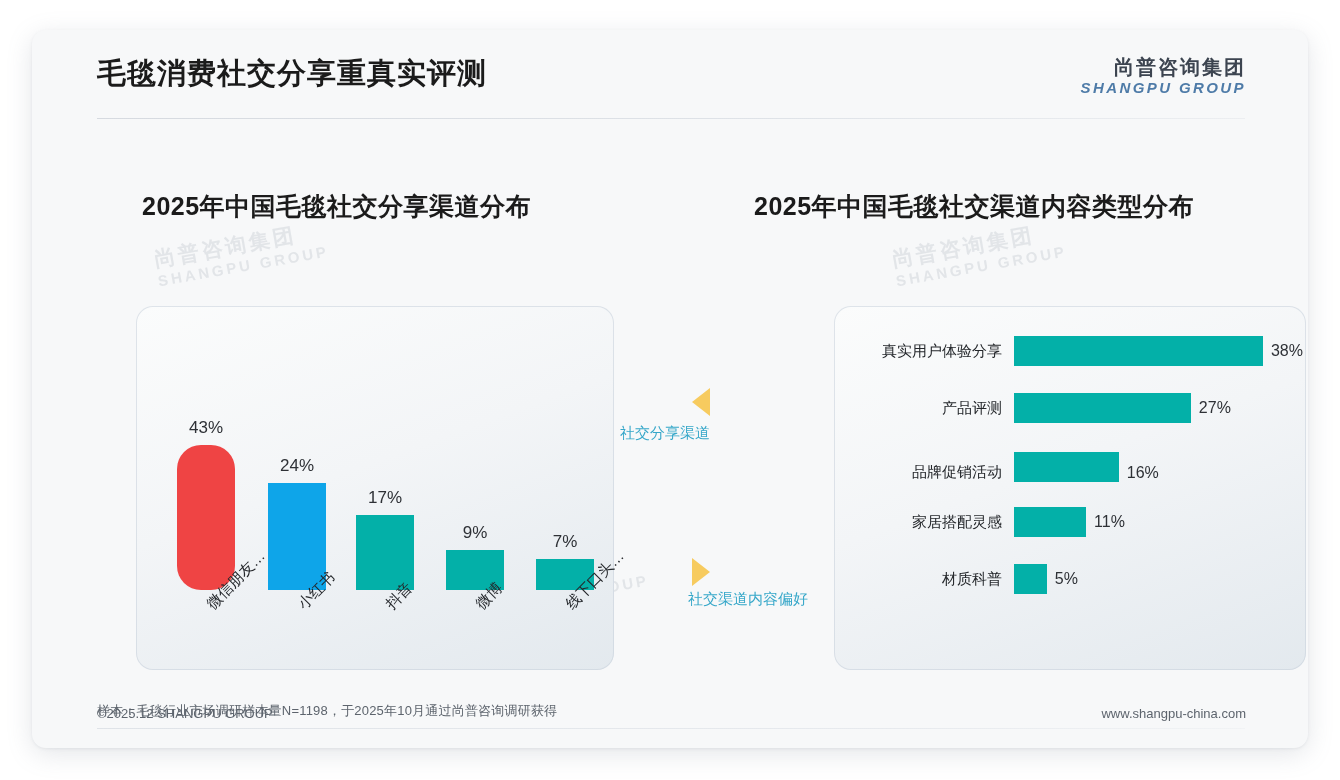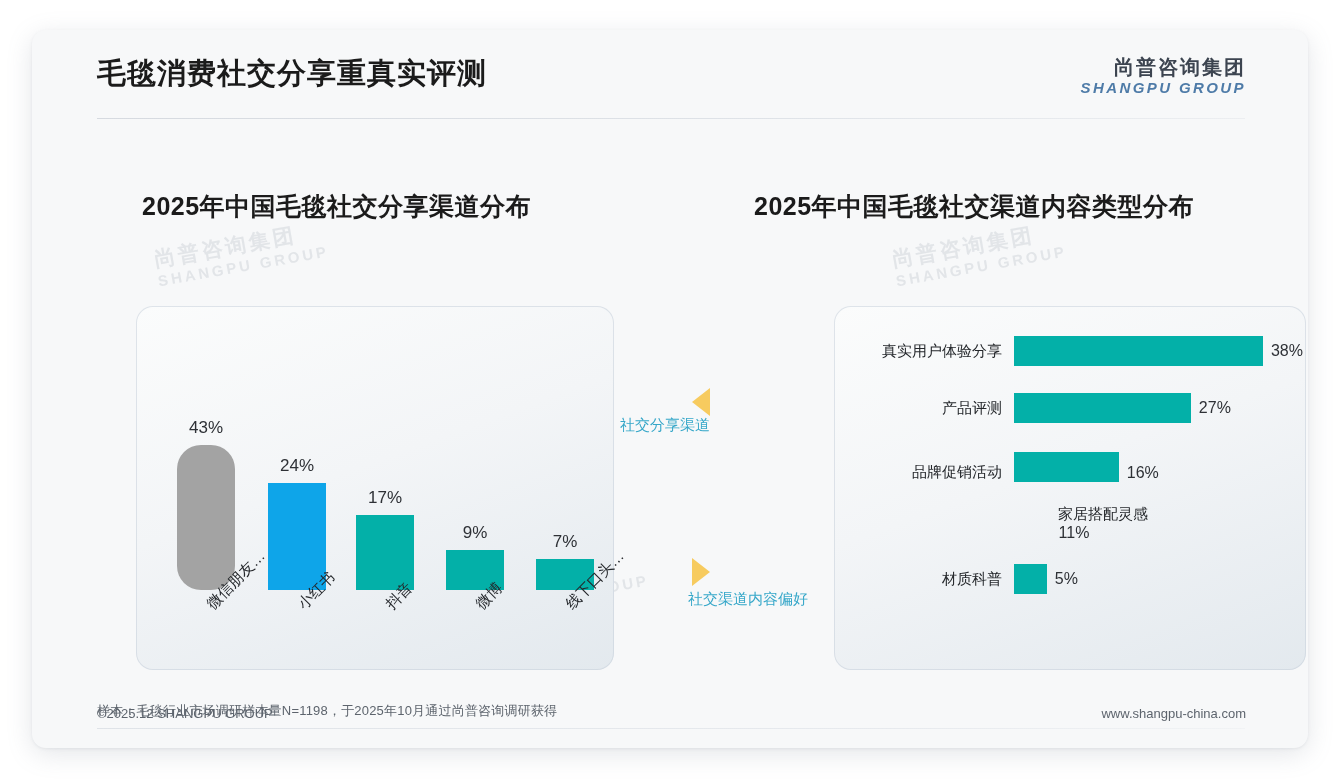--- a/index.html
+++ b/index.html
@@ -210,21 +210,21 @@
     width: 0;
     height: 0;
     border-top: 14px solid transparent;
     border-bottom: 14px solid transparent;
   }
   .tri-left  { border-right: 18px solid #f7cb5f; }
   .tri-right { border-left: 18px solid #f7cb5f; }
 
   #annot-1 { left: 588px; top: 358px; }
   #annot-1 .tri { margin-left: 72px; }
-  #annot-1 .annot-text { margin-top: 0; }
+  #annot-1 .annot-text { margin-top: 8px; }
 
   #annot-2 { left: 656px; top: 528px; }
   #annot-2 .tri { margin-left: 4px; }
   #annot-2 .annot-text { margin-top: 4px; }
 
   
   .footnote-wrap {
     position: absolute;
     left: 65px;
     top: 672px;
@@ -313,21 +313,21 @@
   <div class="wm" style="left:880px; top:545px;">
     <span class="wm-cn">尚普咨询集团</span>
     <span class="wm-en">SHANGPU GROUP</span>
   </div>
 
   <div class="panel" id="panel-left"></div>
   <div class="panel" id="panel-right"></div>
 
   <div class="vbar-plot" id="vbar-plot">
       <div class="vbar-group" style="left: 41px;">
-        <div class="vbar" style="height: 145px; background: #a3a3a3; border-radius: 24px;">
+        <div class="vbar" style="height: 145px; background: #ef4444; border-radius: 24px;">
           <div class="vbar-value">43%</div>
         </div>
         <div class="vbar-label">微信朋友…</div>
       </div>
       <div class="vbar-group" style="left: 132px;">
         <div class="vbar" style="height: 106.56px; background: #0ea5e9;">
           <div class="vbar-value">24%</div>
         </div>
         <div class="vbar-label">小红书</div>
       </div>
@@ -360,21 +360,21 @@
       <div class="hbar-row" style="top: 85px;">
         <div class="hbar-label">产品评测</div>
         <div class="hbar" style="width: 176.85px; background: rgb(3, 176, 168);"></div>
         <div class="hbar-value">27%</div>
       </div>
       <div class="hbar-row" style="top: 142px; align-items: flex-end;">
         <div class="hbar-label">品牌促销活动</div>
         <div class="hbar" style="width: 104.8px; background: rgb(3, 176, 168);"></div>
         <div class="hbar-value">16%</div>
       </div>
-      <div class="hbar-row" style="top: 199px; flex-direction: column;">
+      <div class="hbar-row" style="top: 199px;">
         <div class="hbar-label">家居搭配灵感</div>
         <div class="hbar" style="width: 72.05px; background: rgb(3, 176, 168);"></div>
         <div class="hbar-value">11%</div>
       </div>
       <div class="hbar-row" style="top: 256px;">
         <div class="hbar-label">材质科普</div>
         <div class="hbar" style="width: 32.75px; background: rgb(3, 176, 168);"></div>
         <div class="hbar-value">5%</div>
       </div>
     </div>

